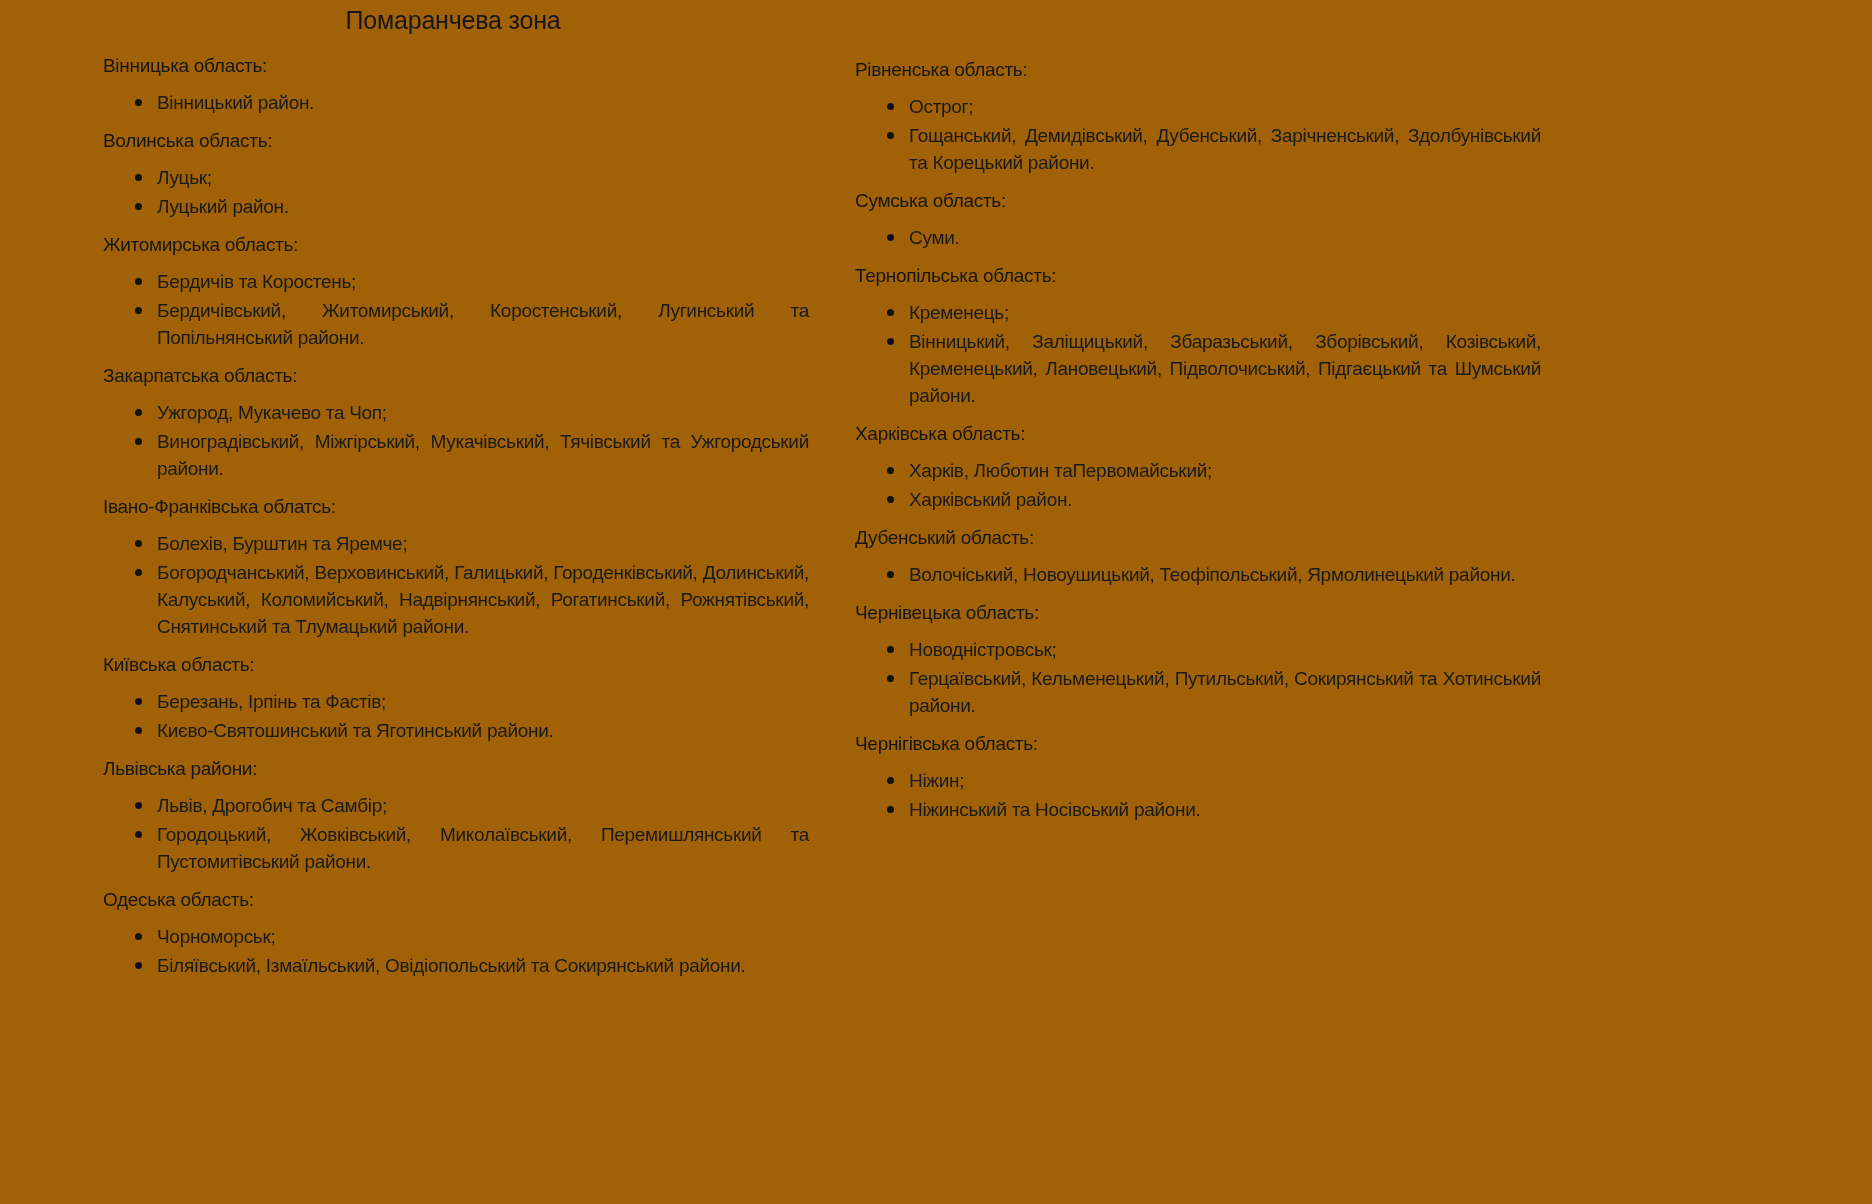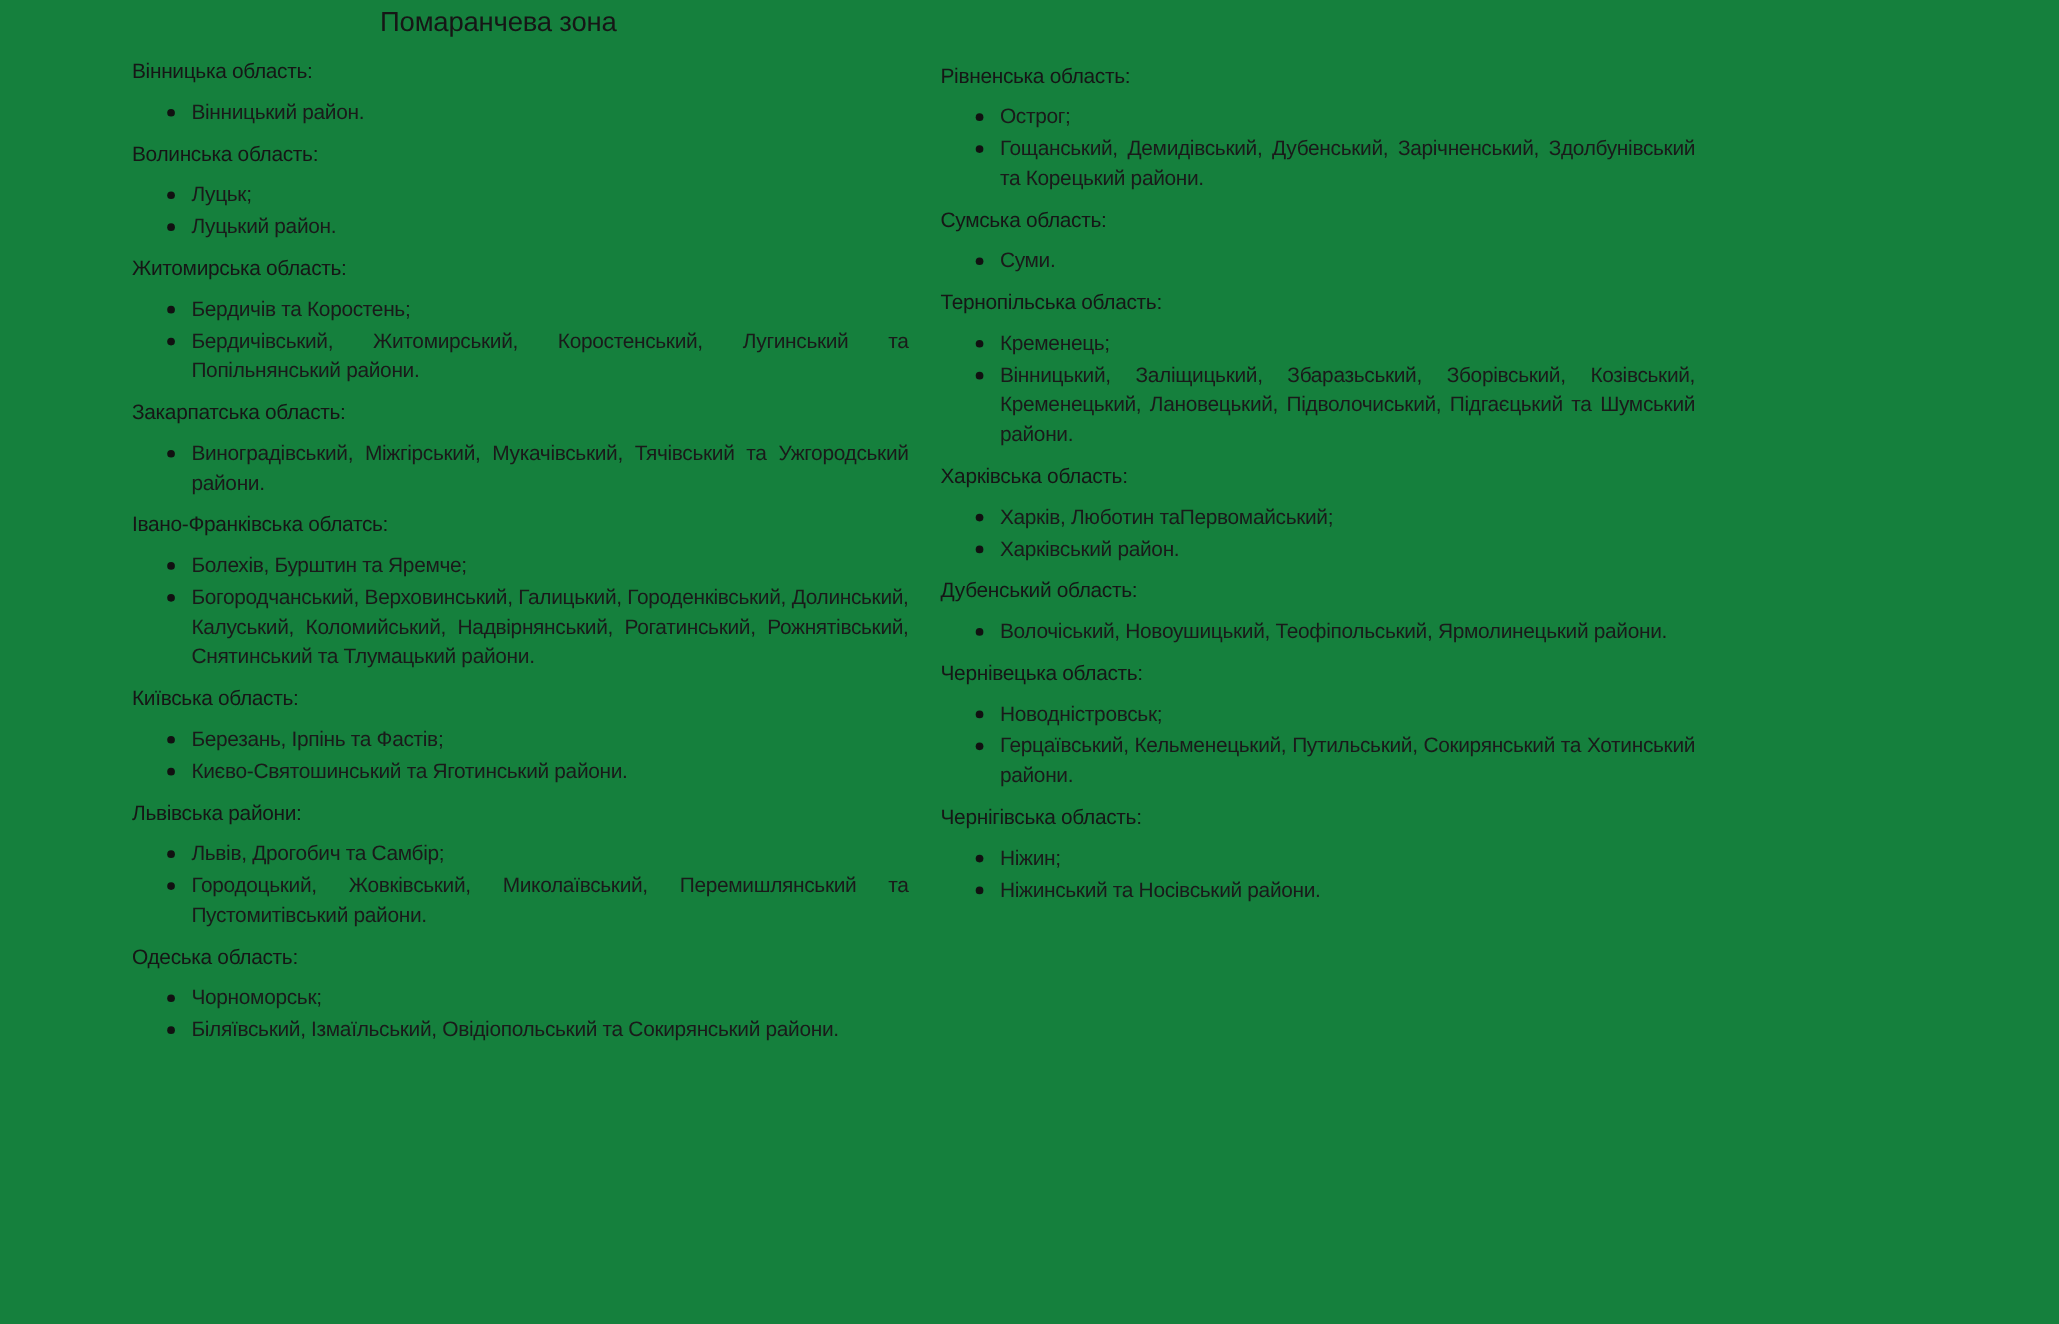--- a/index.html
+++ b/index.html
@@ -11,40 +11,40 @@
     width: 1872px;
     height: 1204px;
     overflow: hidden;
     font-family: "Liberation Sans", "DejaVu Sans", sans-serif;
     color: #1a1a1a;
   }
   .page {
     position: relative;
     width: 1872px;
     height: 1204px;
-    background: #15803d;
+    background: #a16207;
   }
   .title {
     position: absolute;
     left: 103px;
     top: 6px;
     width: 700px;
     text-align: center;
     font-size: 25px;
     font-weight: 400;
     letter-spacing: -0.2px;
     color: #161616;
   }
   .col {
     position: absolute;
     font-size: 19px;
     line-height: 27px;
     letter-spacing: -0.3px;
   }
-  .col-left  { left: 120px; top: 52px; width: 706px; }
+  .col-left  { left: 103px; top: 52px; width: 706px; }
   .col-right { left: 855px; top: 56px; width: 686px; }
   .section { margin: 0 0 11px 0; }
   .heading {
     font-weight: 400;
     color: #161616;
   }
   ul.items {
     list-style: none;
     margin: 10px 0 10px 0;
     padding: 0 0 0 54px;
@@ -87,20 +87,21 @@
       <div class="section">
         <div class="heading">Житомирська область:</div>
         <ul class="items">
           <li class="item">Бердичів та Коростень;</li>
           <li class="item">Бердичівський, Житомирський, Коростенський, Лугинський та Попільнянський райони.</li>
         </ul>
       </div>
       <div class="section">
         <div class="heading">Закарпатська область:</div>
         <ul class="items">
+          <li class="item">Ужгород, Мукачево та Чоп;</li>
           <li class="item">Виноградівський, Міжгірський, Мукачівський, Тячівський та Ужгородський райони.</li>
         </ul>
       </div>
       <div class="section">
         <div class="heading">Івано-Франківська облатсь:</div>
         <ul class="items">
           <li class="item">Болехів, Бурштин та Яремче;</li>
           <li class="item">Богородчанський, Верховинський, Галицький, Городенківський, Долинський, Калуський, Коломийський, Надвірнянський, Рогатинський, Рожнятівський, Снятинський та Тлумацький райони.</li>
         </ul>
       </div>

